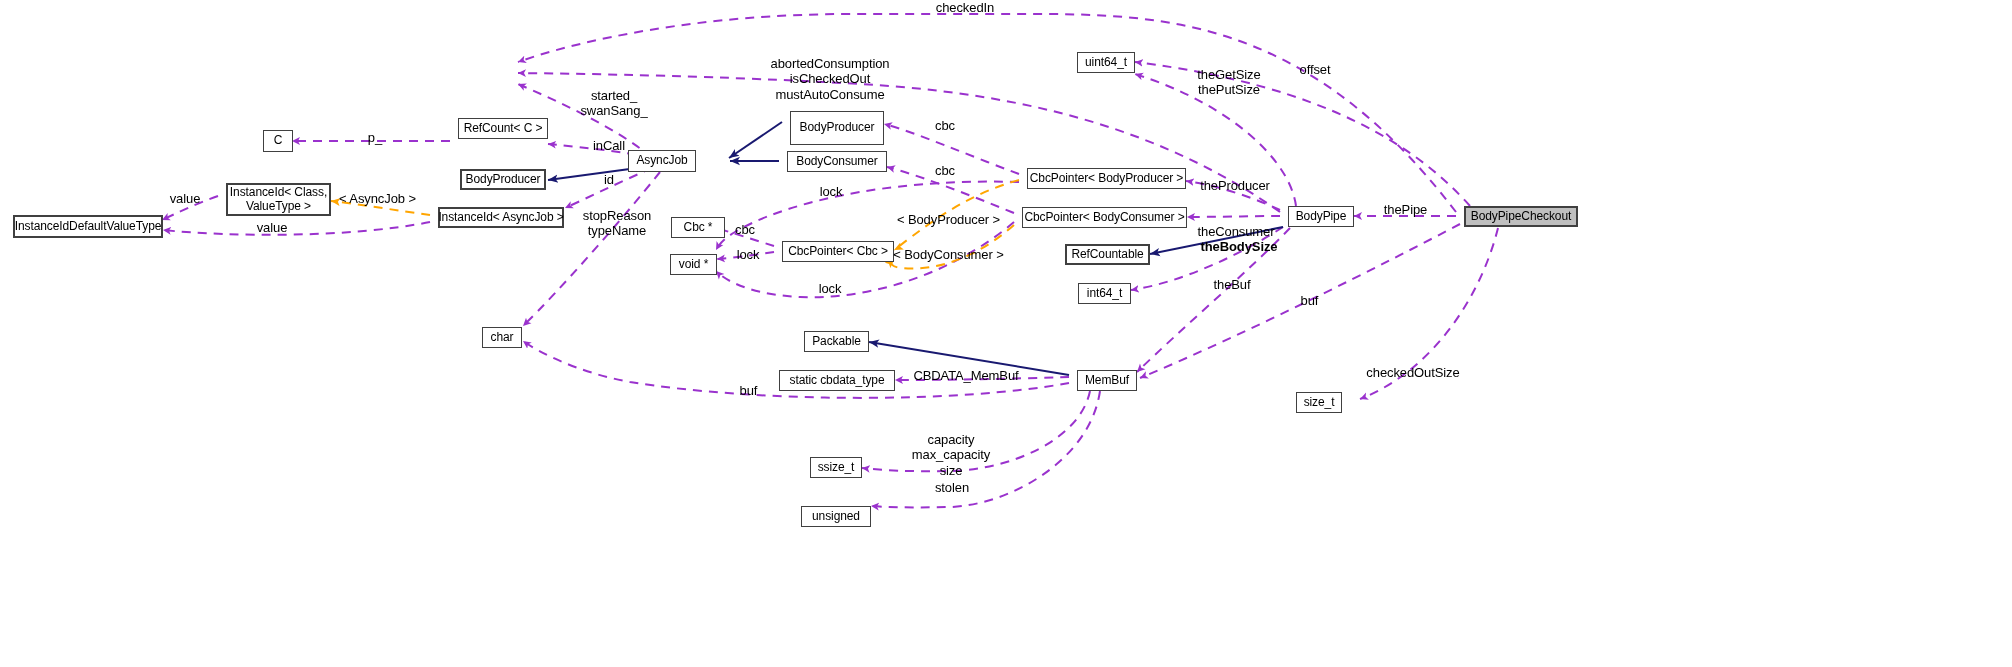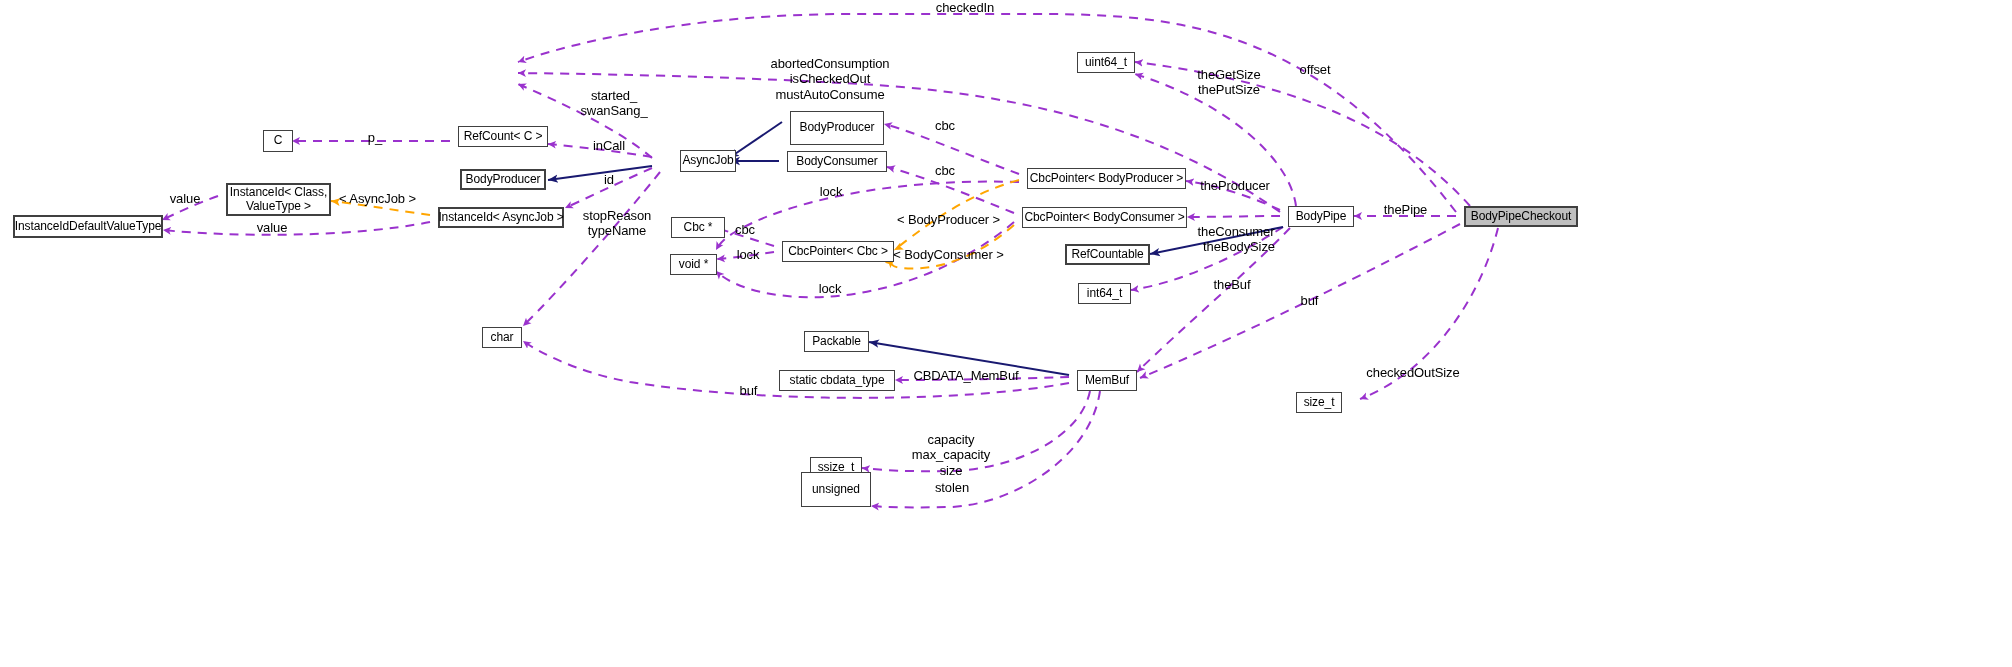--- a/index.html
+++ b/index.html
@@ -148,47 +148,47 @@
     </g>
   </svg>
 
   <div class="node thick" style="left:5px; top:215px; width:150px; height:23px;">InstanceIdDefaultValueType</div>
 
   <div class="node" style="left:255px; top:130px; width:30px; height:22px;">C</div>
 
   <div class="node thick" style="left:218px; top:183px; width:105px; height:33px;">InstanceId&lt; Class,
 ValueType &gt;</div>
 
-  <div class="node" style="left:450px; top:126px; width:90px; height:21px;">RefCount&lt; C &gt;</div>
+  <div class="node" style="left:450px; top:118px; width:90px; height:21px;">RefCount&lt; C &gt;</div>
 
   <div class="node thick" style="left:452px; top:169px; width:86px; height:21px;">BodyProducer</div>
 
   <div class="node thick" style="left:430px; top:207px; width:126px; height:21px;">InstanceId&lt; AsyncJob &gt;</div>
 
   <div class="node" style="left:474px; top:327px; width:40px; height:21px;">char</div>
 
-  <div class="node" style="left:672px; top:150px; width:56px; height:22px;">AsyncJob</div>
+  <div class="node" style="left:620px; top:150px; width:68px; height:22px;">AsyncJob</div>
 
   <div class="node" style="left:663px; top:217px; width:54px; height:21px;">Cbc *</div>
 
   <div class="node" style="left:662px; top:254px; width:47px; height:21px;">void *</div>
 
   <div class="node" style="left:782px; top:111px; width:94px; height:34px;">BodyProducer</div>
 
   <div class="node" style="left:779px; top:151px; width:100px; height:21px;">BodyConsumer</div>
 
   <div class="node" style="left:774px; top:241px; width:112px; height:21px;">CbcPointer&lt; Cbc &gt;</div>
 
   <div class="node" style="left:796px; top:331px; width:65px; height:21px;">Packable</div>
 
   <div class="node" style="left:771px; top:370px; width:116px; height:21px;">static cbdata_type</div>
 
   <div class="node" style="left:802px; top:457px; width:52px; height:21px;">ssize_t</div>
 
-  <div class="node" style="left:793px; top:472px; width:70px; height:35px;">unsigned</div>
+  <div class="node" style="left:793px; top:506px; width:70px; height:21px;">unsigned</div>
 
   <div class="node" style="left:1019px; top:168px; width:159px; height:21px;">CbcPointer&lt; BodyProducer &gt;</div>
 
   <div class="node" style="left:1014px; top:207px; width:165px; height:21px;">CbcPointer&lt; BodyConsumer &gt;</div>
 
   <div class="node thick" style="left:1057px; top:244px; width:85px; height:21px;">RefCountable</div>
 
   <div class="node" style="left:1070px; top:283px; width:53px; height:21px;">int64_t</div>
 
   <div class="node" style="left:1069px; top:370px; width:60px; height:21px;">MemBuf</div>
@@ -239,21 +239,21 @@
 
   <div class="edge-label" style="left:578px; top:208px; width:78px;">stopReason
 typeName</div>
 
   <div class="edge-label" style="left:895px; top:212px; width:107px;">&lt; BodyProducer &gt;</div>
 
   <div class="edge-label" style="left:252px; top:220px; width:40px;">value</div>
 
   <div class="edge-label" style="left:730px; top:222px; width:30px;">cbc</div>
 
-  <div class="edge-label" style="left:1198px; top:239px; width:82px;">theBodySize</div>
+  <div class="edge-label" style="left:1198px; top:239px; width:82px;font-weight:bold;">theBodySize</div>
 
   <div class="edge-label" style="left:733px; top:247px; width:30px;">lock</div>
 
   <div class="edge-label" style="left:893px; top:247px; width:111px;">&lt; BodyConsumer &gt;</div>
 
   <div class="edge-label" style="left:1208px; top:277px; width:48px;">theBuf</div>
 
   <div class="edge-label" style="left:815px; top:281px; width:30px;">lock</div>
 
   <div class="edge-label" style="left:1297px; top:293px; width:25px;">buf</div>

